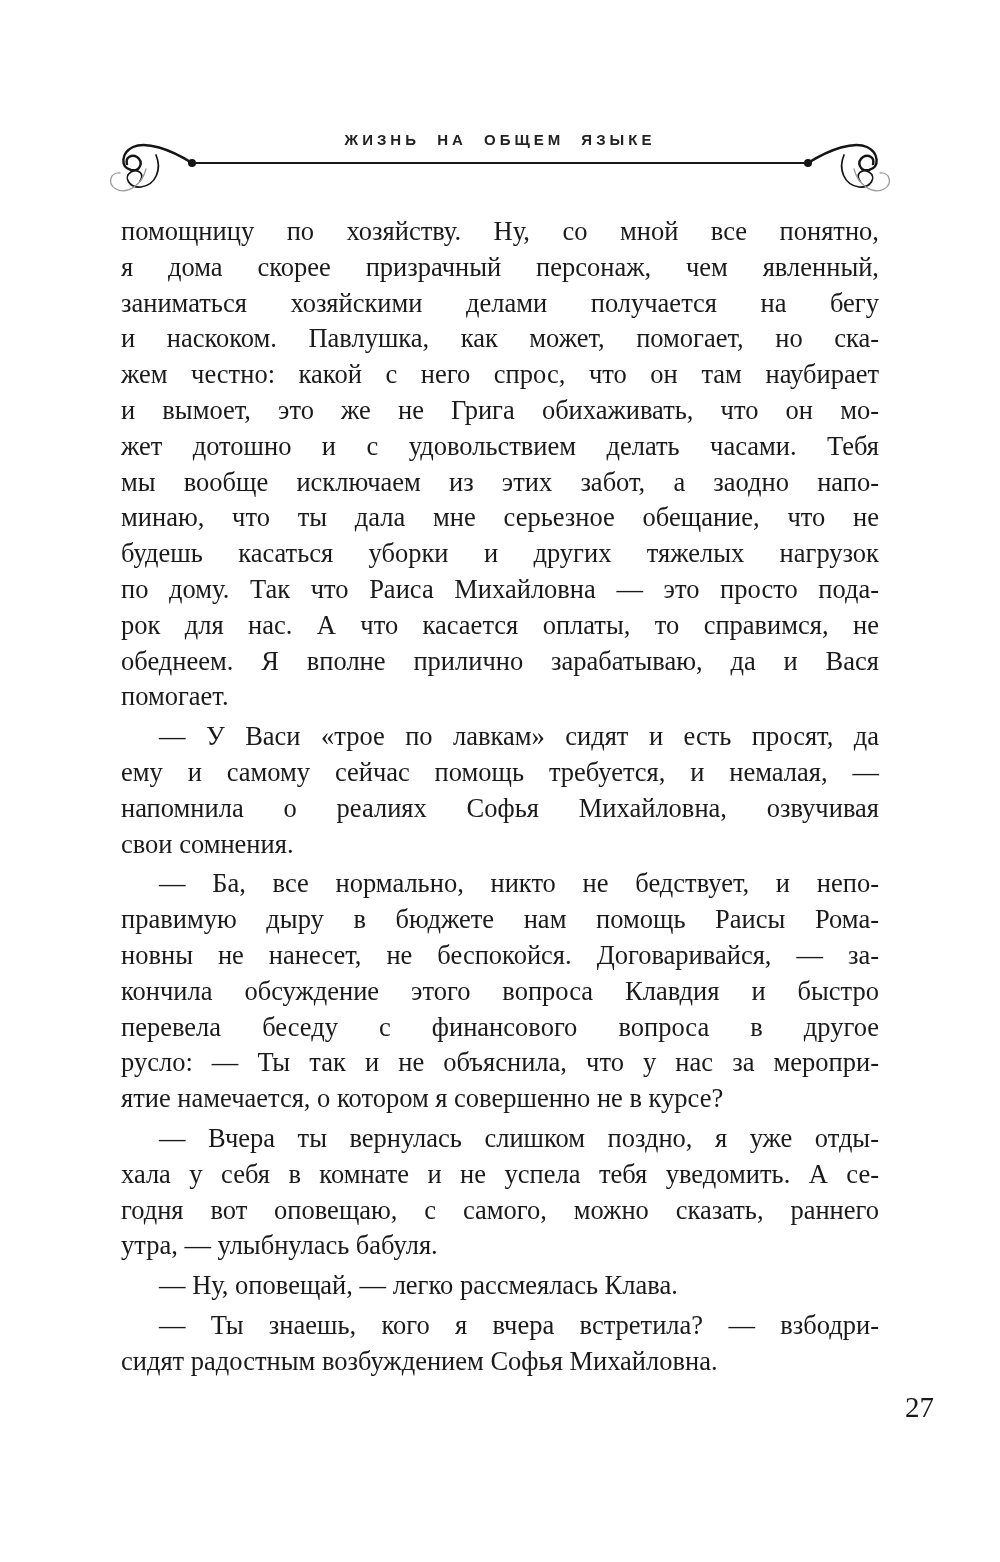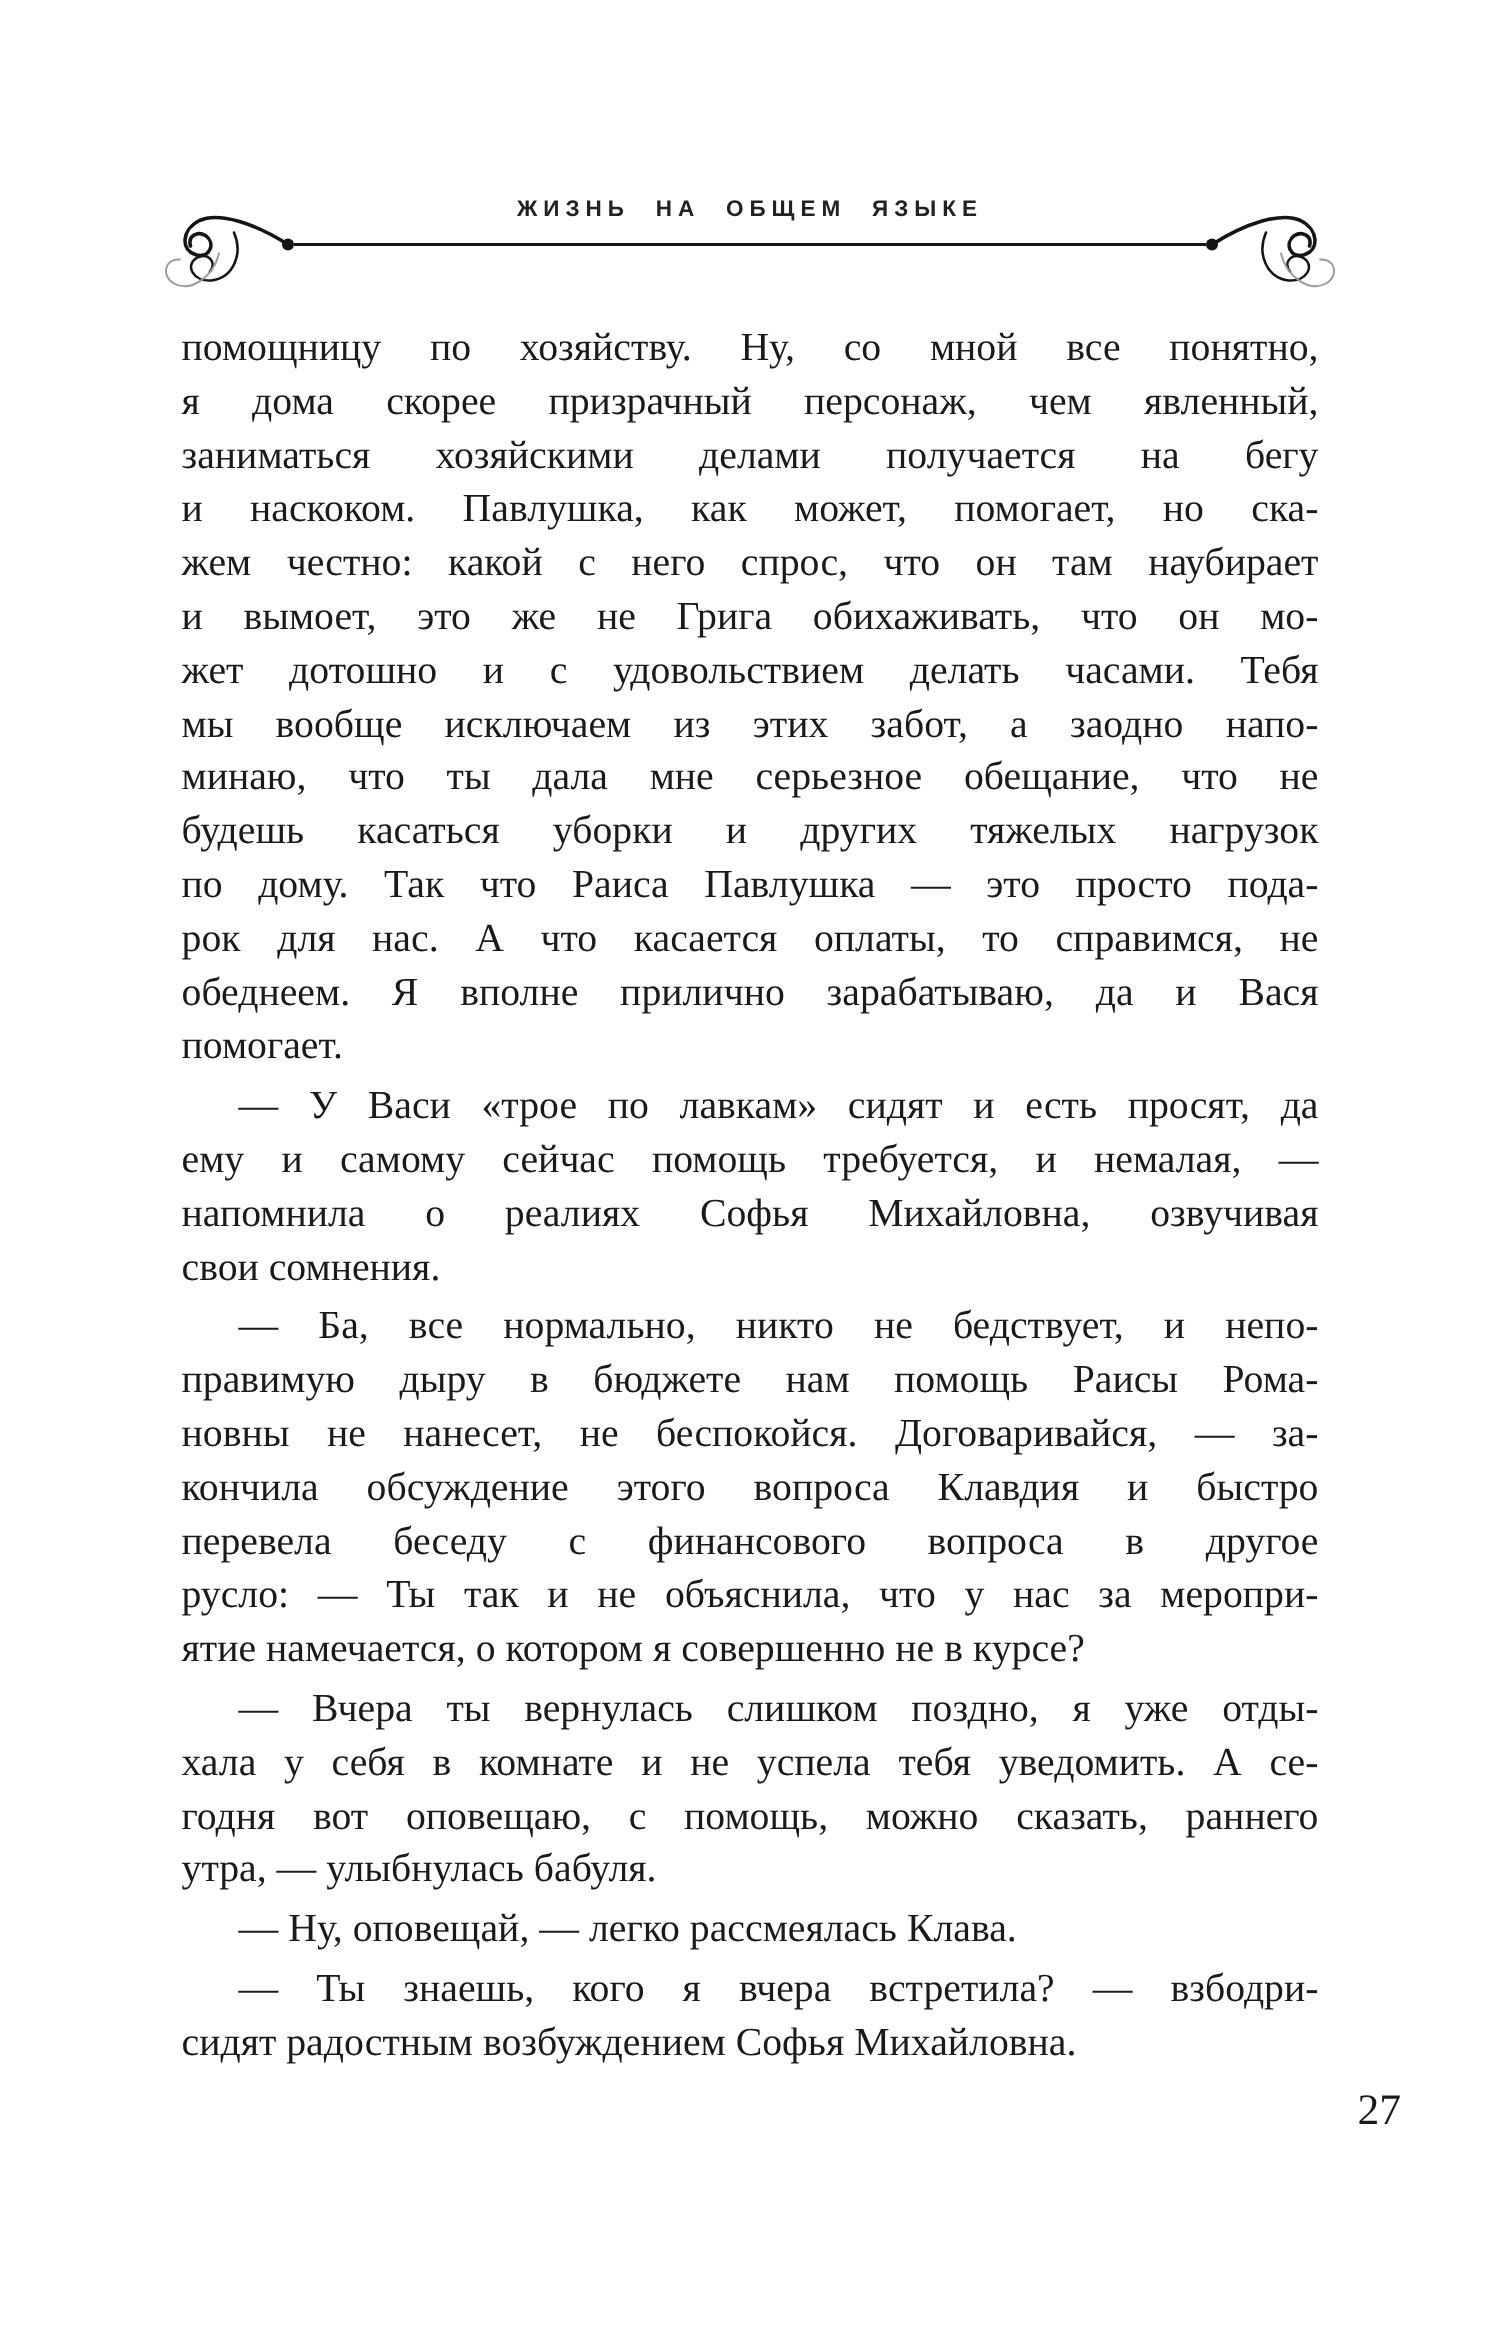--- a/index.html
+++ b/index.html
@@ -105,21 +105,21 @@
         <div class="line">помощницу по хозяйству. Ну, со мной все понятно,</div>
         <div class="line">я дома скорее призрачный персонаж, чем явленный,</div>
         <div class="line">заниматься хозяйскими делами получается на бегу</div>
         <div class="line">и наскоком. Павлушка, как может, помогает, но ска-</div>
         <div class="line">жем честно: какой с него спрос, что он там наубирает</div>
         <div class="line">и вымоет, это же не Грига обихаживать, что он мо-</div>
         <div class="line">жет дотошно и с удовольствием делать часами. Тебя</div>
         <div class="line">мы вообще исключаем из этих забот, а заодно напо-</div>
         <div class="line">минаю, что ты дала мне серьезное обещание, что не</div>
         <div class="line">будешь касаться уборки и других тяжелых нагрузок</div>
-        <div class="line">по дому. Так что Раиса Павлушка — это просто пода-</div>
+        <div class="line">по дому. Так что Раиса Михайловна — это просто пода-</div>
         <div class="line">рок для нас. А что касается оплаты, то справимся, не</div>
         <div class="line">обеднеем. Я вполне прилично зарабатываю, да и Вася</div>
         <div class="line last">помогает.</div>
       </div>
       <div class="paragraph">
         <div class="line indent">— У Васи «трое по лавкам» сидят и есть просят, да</div>
         <div class="line">ему и самому сейчас помощь требуется, и немалая, —</div>
         <div class="line">напомнила о реалиях Софья Михайловна, озвучивая</div>
         <div class="line last">свои сомнения.</div>
       </div>
@@ -128,21 +128,21 @@
         <div class="line">правимую дыру в бюджете нам помощь Раисы Рома-</div>
         <div class="line">новны не нанесет, не беспокойся. Договаривайся, — за-</div>
         <div class="line">кончила обсуждение этого вопроса Клавдия и быстро</div>
         <div class="line">перевела беседу с финансового вопроса в другое</div>
         <div class="line">русло: — Ты так и не объяснила, что у нас за меропри-</div>
         <div class="line last">ятие намечается, о котором я совершенно не в курсе?</div>
       </div>
       <div class="paragraph">
         <div class="line indent">— Вчера ты вернулась слишком поздно, я уже отды-</div>
         <div class="line">хала у себя в комнате и не успела тебя уведомить. А се-</div>
-        <div class="line">годня вот оповещаю, с помощь, можно сказать, раннего</div>
+        <div class="line">годня вот оповещаю, с самого, можно сказать, раннего</div>
         <div class="line last">утра, — улыбнулась бабуля.</div>
       </div>
       <div class="paragraph">
         <div class="line last indent">— Ну, оповещай, — легко рассмеялась Клава.</div>
       </div>
       <div class="paragraph">
         <div class="line indent">— Ты знаешь, кого я вчера встретила? — взбодри-</div>
         <div class="line last">сидят радостным возбуждением Софья Михайловна.</div>
       </div>
     </div>

